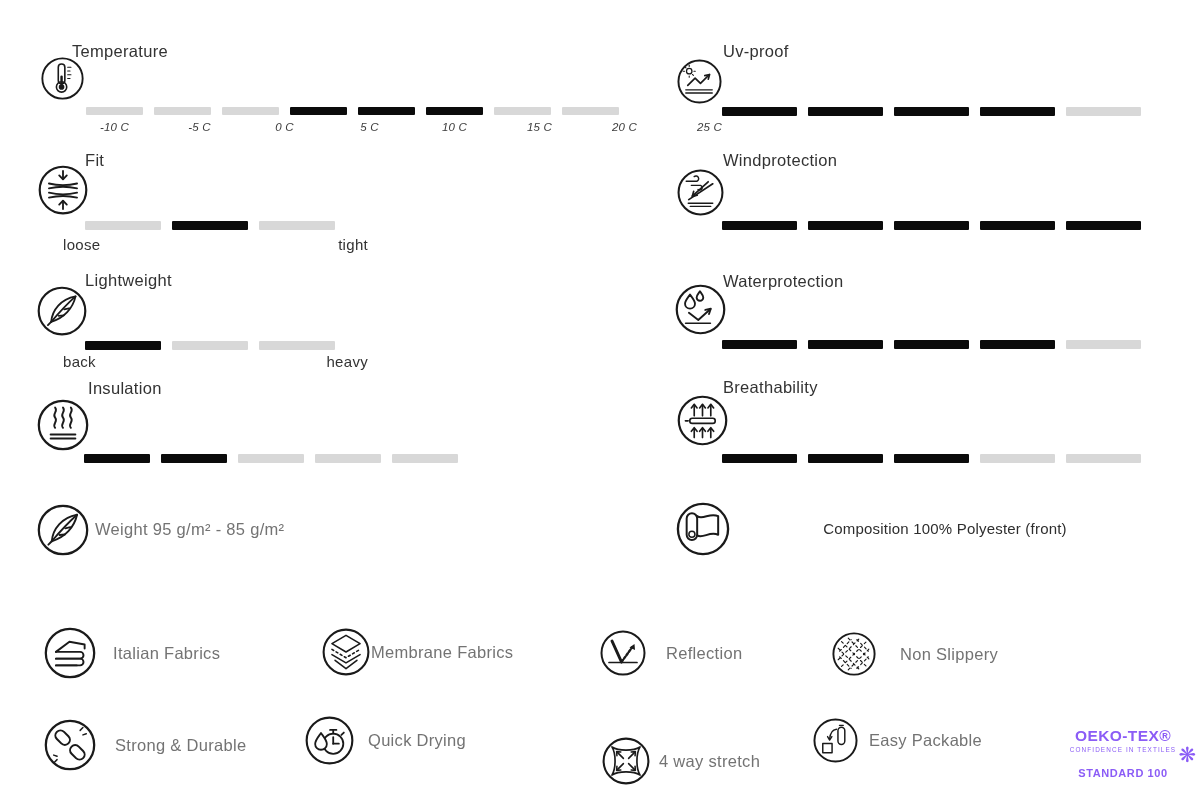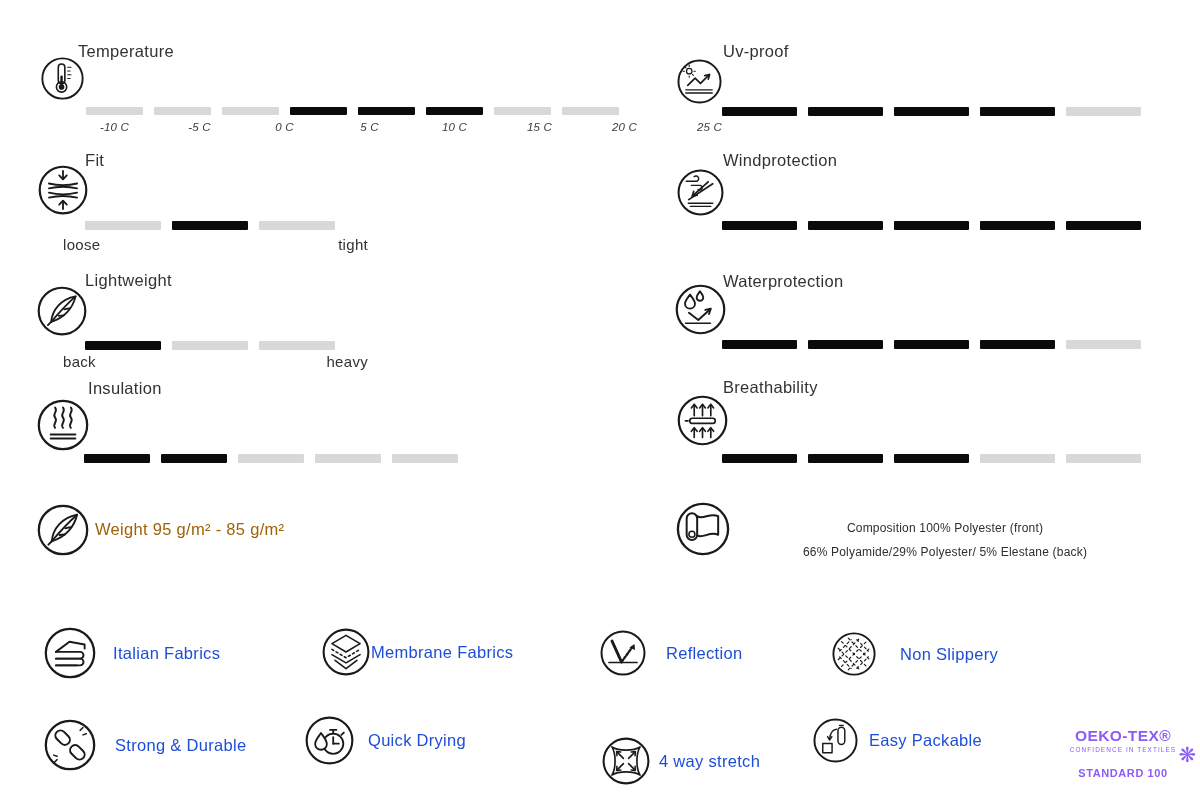--- a/index.html
+++ b/index.html
@@ -14,34 +14,34 @@
   .bar{height:9px;border-radius:1px;}
   .bar.on{background:#0b0b0b;}
   .bar.off{background:#d8d8d8;}
   .bars-8 .bar{width:57px;height:8px;}
   .bars-3 .bar{width:76px;}
   .bars-5L .bar{width:66px;}
   .bars-5R .bar{width:75px;}
   .ticks{position:absolute;display:flex;gap:28px;font-style:italic;}
   .ticks span{width:57px;text-align:center;font-size:11.5px;color:#3c3c3c;letter-spacing:.2px;}
   .endlabels{position:absolute;display:flex;justify-content:space-between;font-size:15px;color:#333;letter-spacing:.3px;}
-  .bigtext{position:absolute;font-size:16.5px;color:#a16207;letter-spacing:.3px;}
-  .comp{position:absolute;text-align:center;font-size:12px;line-height:23.5px;color:#2e2e2e;letter-spacing:.2px;}
+  .bigtext{position:absolute;font-size:16.5px;color:#737373;letter-spacing:.3px;}
+  .comp{position:absolute;text-align:center;font-size:15px;line-height:23.5px;color:#2e2e2e;letter-spacing:.2px;}
   .feature{position:absolute;display:flex;align-items:center;}
-  .feature .label{font-size:16.5px;color:#1d4ed8;letter-spacing:.3px;white-space:nowrap;}
+  .feature .label{font-size:16.5px;color:#737373;letter-spacing:.3px;white-space:nowrap;}
   .badge{position:absolute;width:130px;text-align:center;color:#8b5cf6;}
   .badge .brand{font-size:15.5px;font-weight:bold;letter-spacing:.4px;}
   .badge .tagline{font-size:6.4px;letter-spacing:1.1px;margin-top:1px;}
   .badge .standard{font-size:11px;font-weight:bold;letter-spacing:.6px;margin-top:14px;}
   .badge .flower{position:absolute;right:-8px;top:17px;font-size:21px;line-height:21px;}
 </style>
 </head>
 <body>
 
-<div class="title" style="left:78px;top:42px">Temperature</div>
+<div class="title" style="left:72px;top:42px">Temperature</div>
 <div class="icon" style="left:40px;top:56px;width:45px;height:45px">
   <svg viewBox="0 0 48 48">
       <circle class="ring" cx="24" cy="24" r="21.5"></circle>
     <rect class="s" x="19.5" y="8.5" width="7" height="21" rx="3.5"></rect>
     <circle class="s" cx="23" cy="33" r="5.5"></circle>
     <circle class="sf" cx="23" cy="33" r="3"></circle>
     <line class="s" x1="23" y1="32" x2="23" y2="22" style="stroke-width:2.6"></line>
     <line class="s" x1="29.5" y1="12" x2="33" y2="12" style="stroke-width:1.2"></line>
     <line class="s" x1="29.5" y1="16" x2="32" y2="16" style="stroke-width:1.2"></line>
     <line class="s" x1="29.5" y1="20" x2="33" y2="20" style="stroke-width:1.2"></line>
@@ -241,21 +241,20 @@
 <div class="icon" style="left:675px;top:501px;width:56px;height:56px">
   <svg viewBox="0 0 48 48">
       <circle class="ring" cx="24" cy="24" r="21.5"></circle>
     <rect class="s" x="10" y="10.5" width="9" height="23" rx="4.5"></rect>
     <circle class="s" cx="14.5" cy="28.5" r="2.6" style="stroke-width:1.3"></circle>
     <path class="s" d="M19 13 C24 16.5 30 9.5 37 13 L37 29 C30 25.5 24 32.5 19 29.5"></path>
   </svg>
 </div>
 <div class="comp" style="left:700px;top:517px;width:490px">
   <div>Composition 100% Polyester (front)</div>
-  <div>66% Polyamide/29% Polyester/ 5% Elestane (back)</div>
 </div>
 
 <div class="feature" style="left:43px;top:626px;gap:16px">
   <span class="icon" style="position:static;width:54px;height:54px">
     <svg viewBox="0 0 48 48">
         <circle class="ring" cx="24" cy="24" r="21.5"></circle>
       <path class="s" d="M11.5 23 L23.5 14 L37 16.5 L37 20"></path>
       <path class="s" d="M11.5 23 h21.5 a3 3 0 0 1 0 6 h-21.5"></path>
       <path class="s" d="M11.5 29 h21.5 a3 3 0 0 1 0 6 h-21.5"></path>
       <line class="s" x1="11.5" y1="35" x2="30" y2="35"></line>

